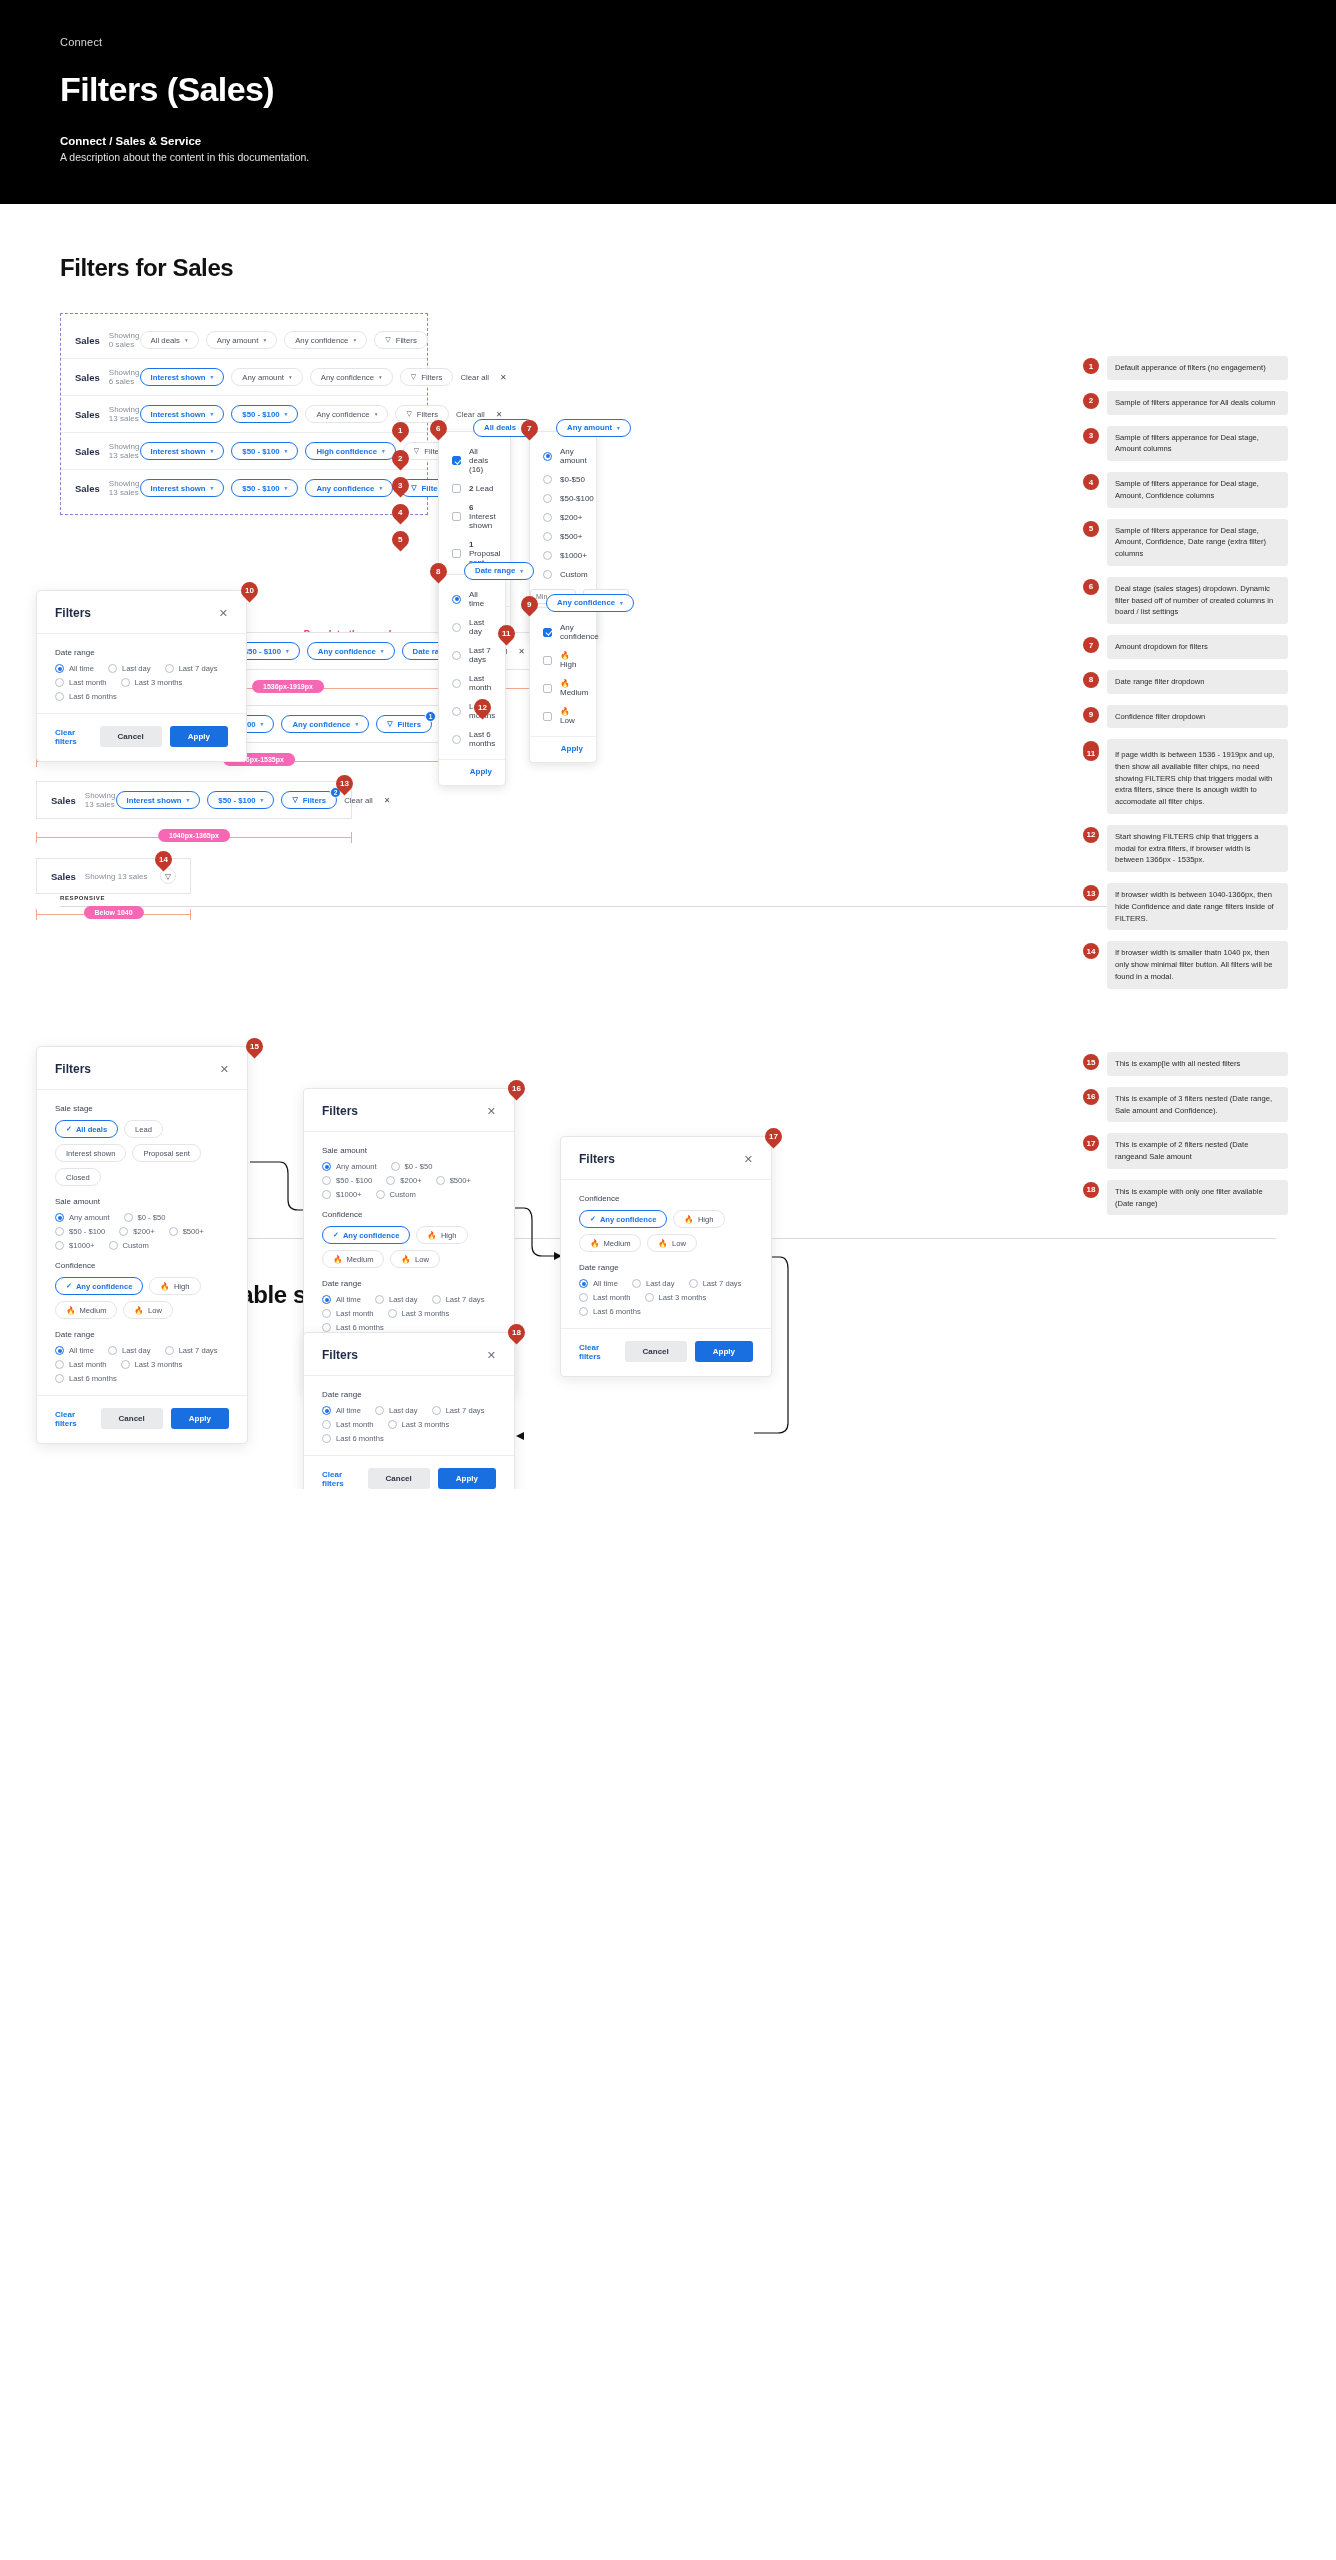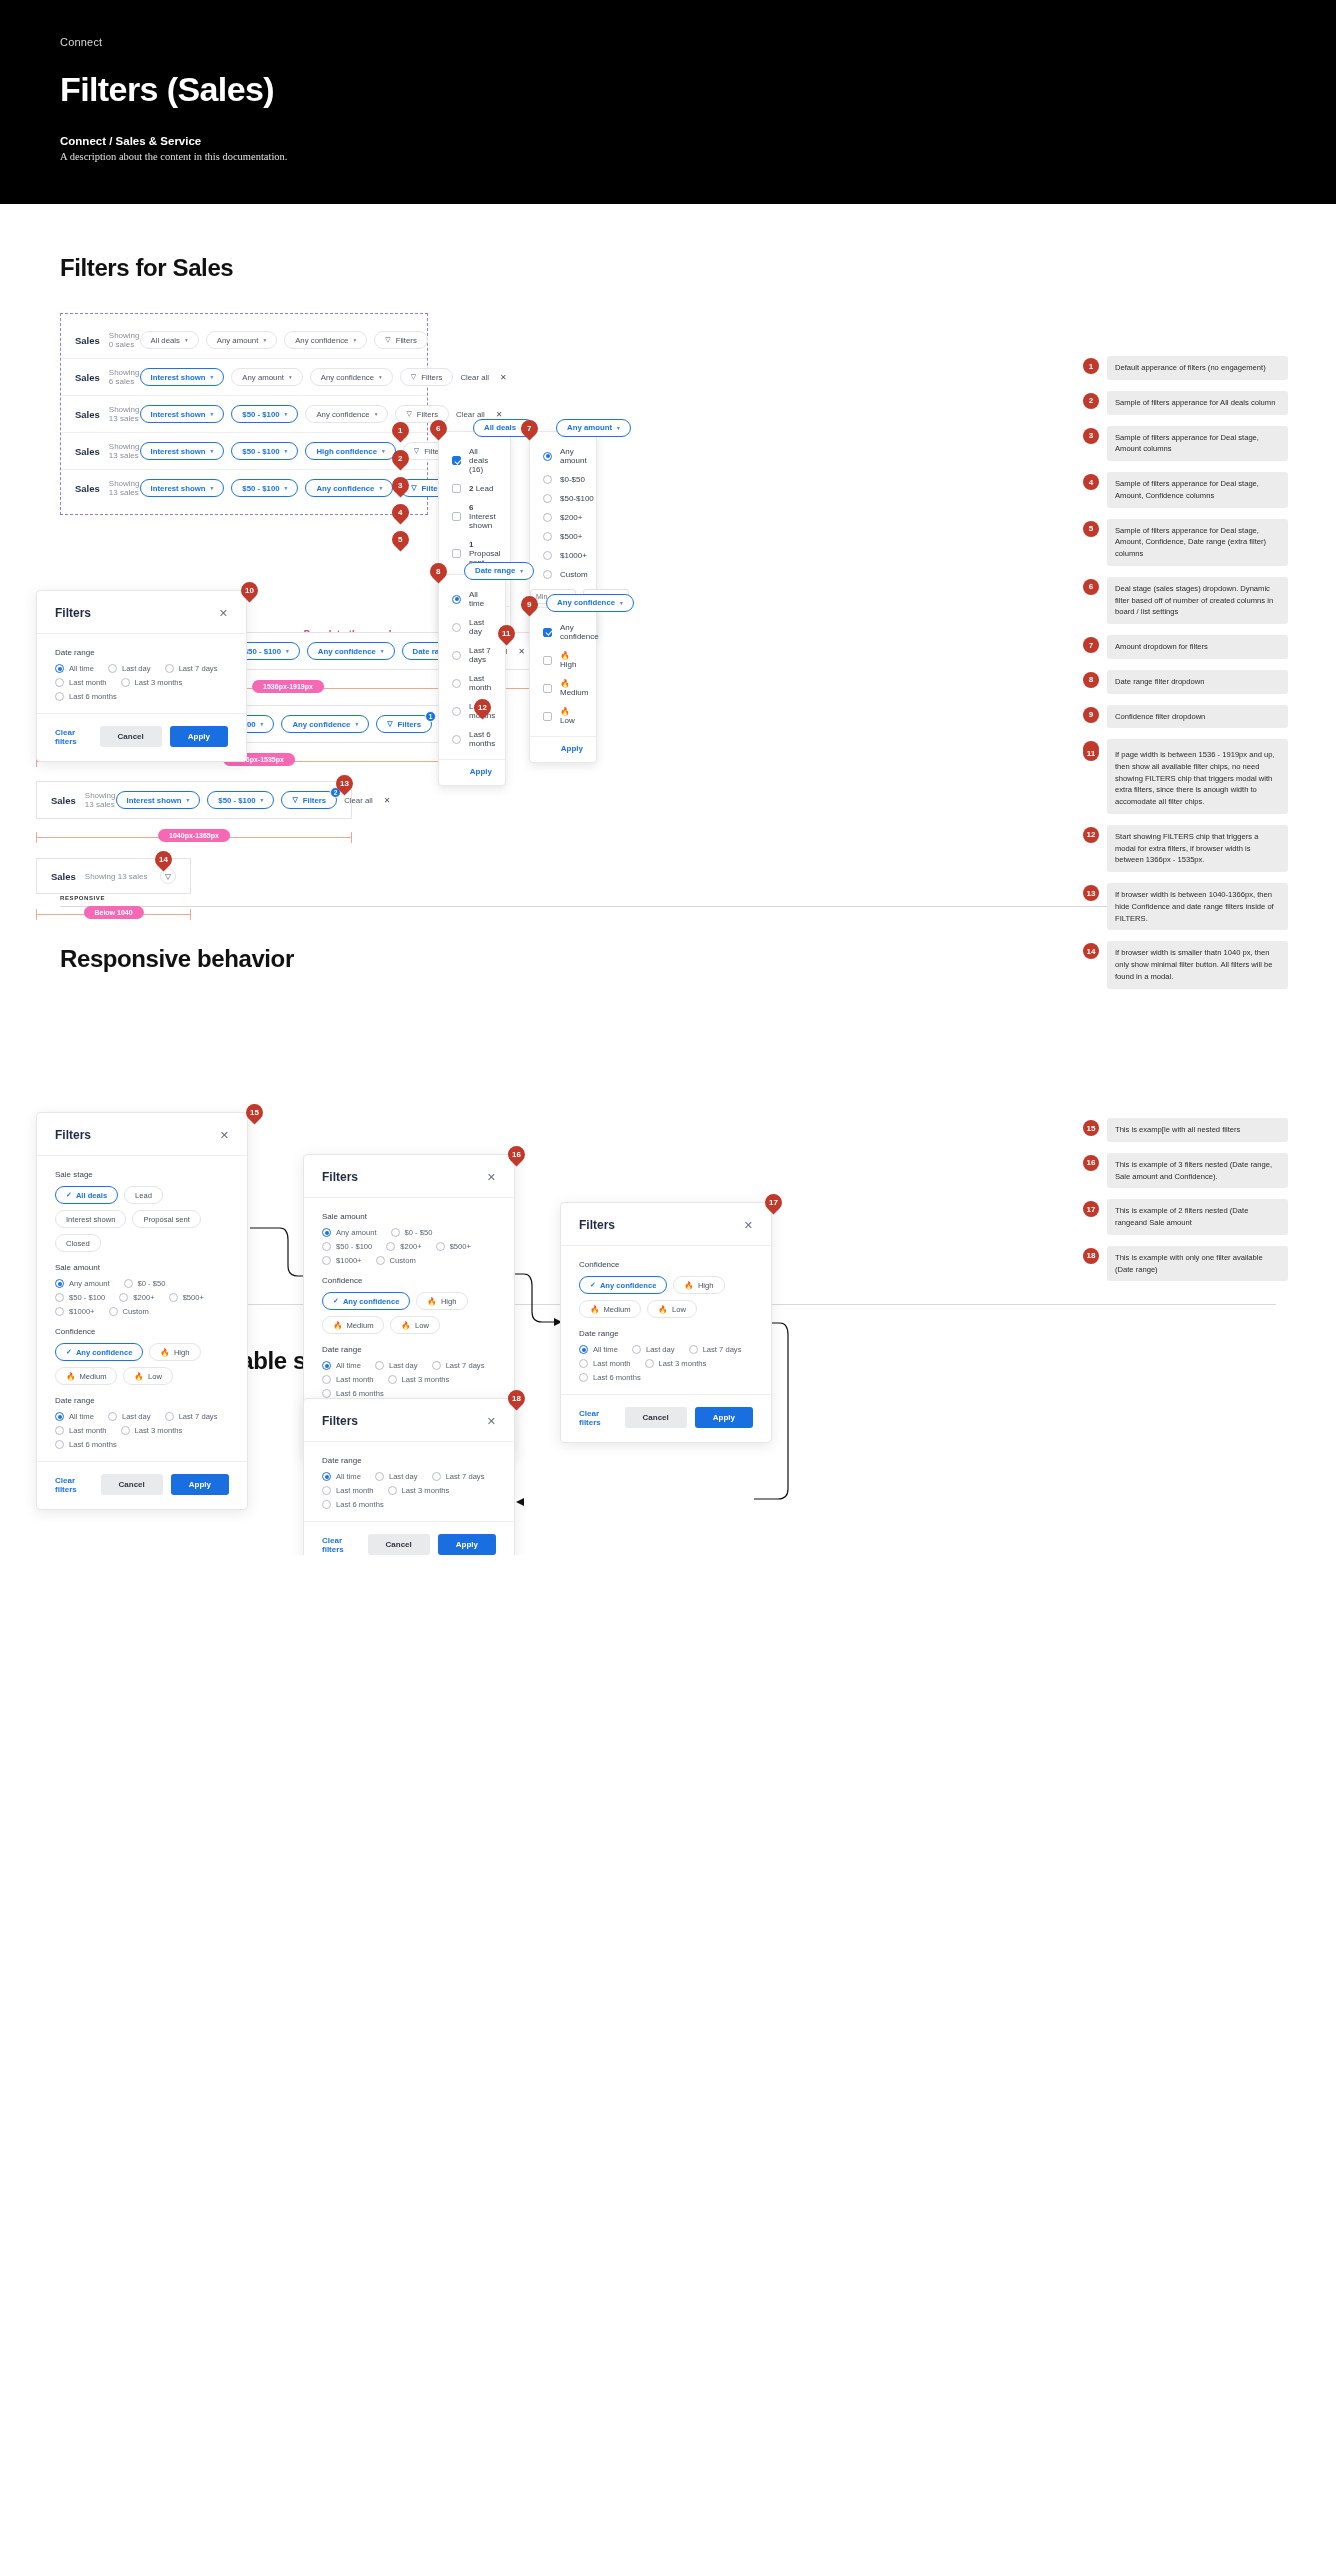--- a/index.html
+++ b/index.html
@@ -15,21 +15,21 @@
   
   .hero {
     background: #000000;
     color: #ffffff;
     padding: 36px 60px 46px 60px;
     height: 204px;
   }
   .hero-eyebrow { font-size: 11px; color: #d8d8d8; letter-spacing: .2px; margin-bottom: 22px; }
   .hero-title { font-size: 34px; font-weight: 700; letter-spacing: -.6px; margin-bottom: 26px; }
   .hero-breadcrumb { font-size: 11.5px; font-weight: 700; margin-bottom: 4px; }
-  .hero-desc { font-size: 10.5px; color: #e2e2e2; font-family: Liberation Serif, serif; }
+  .hero-desc { font-size: 10.5px; color: #e2e2e2; }
 
   
   .section { position: relative; padding: 0 60px; }
   .sec-title { font-size: 24px; font-weight: 700; letter-spacing: -.4px; color: #111; }
   .sec-sub { font-size: 12px; color: #1a1a1a; margin-top: 8px; }
   .sec-sub u { text-decoration: underline; }
 
   .rule-label { font-size: 6px; letter-spacing: .6px; color: #333; font-weight: 700; text-transform: uppercase; }
   .rule { border-top: 1px solid #d9d9d9; margin-top: 5px; }
 
@@ -566,21 +566,20 @@
         <div class="ann">
           <div class="ann-num">10</div>
           <div class="ann-text">Modal containing extra filters that are not presented in a filter bar.</div>
         </div>
       </div>
   </div>
 
   <div class="section" style="padding-top:380px;">
     <div class="rule-label">RESPONSIVE</div>
     <div class="rule"></div>
-    <div class="sec-title" style="margin-top:38px;">Responsive behavior</div>
 
     <div id="rbars">
         <div class="rbar" style="left: 36px; top: 117px; width: 504px;">
           <span class="fbar-title">Sales</span>
           <span class="fbar-count">Showing 13 sales</span>
           <div class="fbar-chips">
             <div class="chip active">
               <span>Interest shown</span>
               <span class="caret">▾</span>
             </div>

